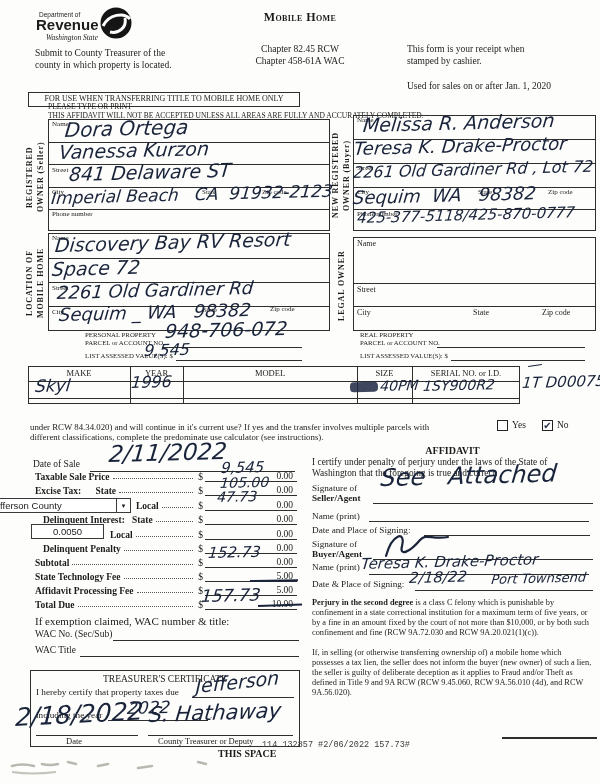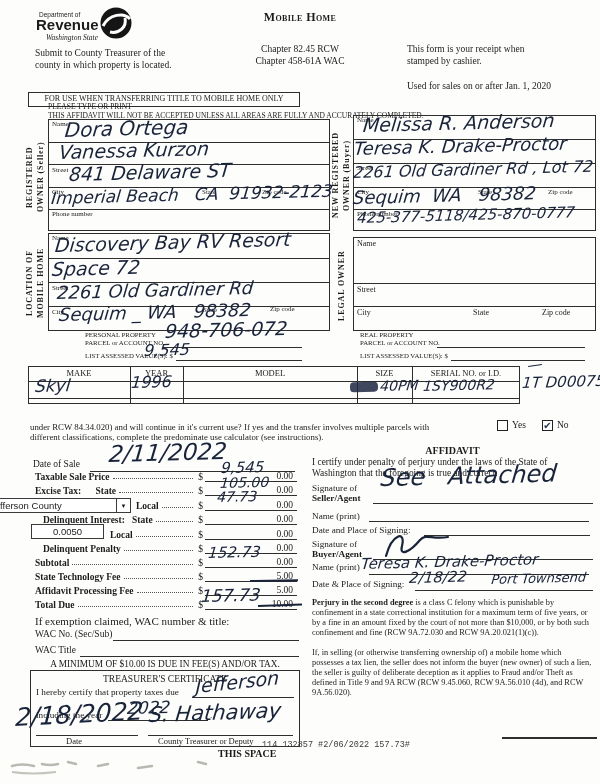--- a/index.html
+++ b/index.html
@@ -242,21 +242,20 @@
   <div class="hw" style="left:209px;top:546px;font-size:15px;">152.73</div>
   <div class="stroke" style="left:250px;top:580px;width:48px;transform:rotate(-1deg);"></div>
   <div class="hw" style="left:202px;top:588px;font-size:17px;">157.73</div>
   <div class="stroke" style="left:258px;top:605px;width:44px;transform:rotate(-2deg);"></div>
 
   <div class="t" style="left:35px;top:615px;font-size:11px;">If exemption claimed, WAC number &amp; title:</div>
   <div class="t" style="left:35px;top:629px;font-size:9.5px;">WAC No. (Sec/Sub)</div>
   <div class="ul" style="left:113px;top:640px;width:186px;"></div>
   <div class="t" style="left:35px;top:645px;font-size:9.5px;">WAC Title</div>
   <div class="ul" style="left:80px;top:656px;width:219px;"></div>
-  <div class="t c" style="left:28px;top:659px;width:274px;font-size:9.3px;">A MINIMUM OF $10.00 IS DUE IN FEE(S) AND/OR TAX.</div>
 
   <div class="bx" style="left:30px;top:670px;width:270px;height:77px;border-width:1.5px;"></div>
   <div class="t c b" style="left:30px;top:674px;width:270px;font-size:9.5px;font-weight:normal;">TREASURER'S CERTIFICATE</div>
   <div class="t" style="left:36px;top:687px;font-size:9.2px;">I hereby certify that property taxes due</div>
   <div class="ul" style="left:192px;top:697px;width:102px;"></div>
   <div class="hw" style="left:196px;top:677px;font-size:19px;transform:rotate(-6deg) skewX(-8deg);">Jefferson</div>
   <div class="t" style="left:36px;top:710px;font-size:9.2px;">including the year</div>
   <div class="ul" style="left:108px;top:720px;width:100px;"></div>
   <div class="t" style="left:210px;top:710px;font-size:9.2px;">.</div>
   <div class="hw" style="left:128px;top:700px;font-size:17px;">2022</div>

